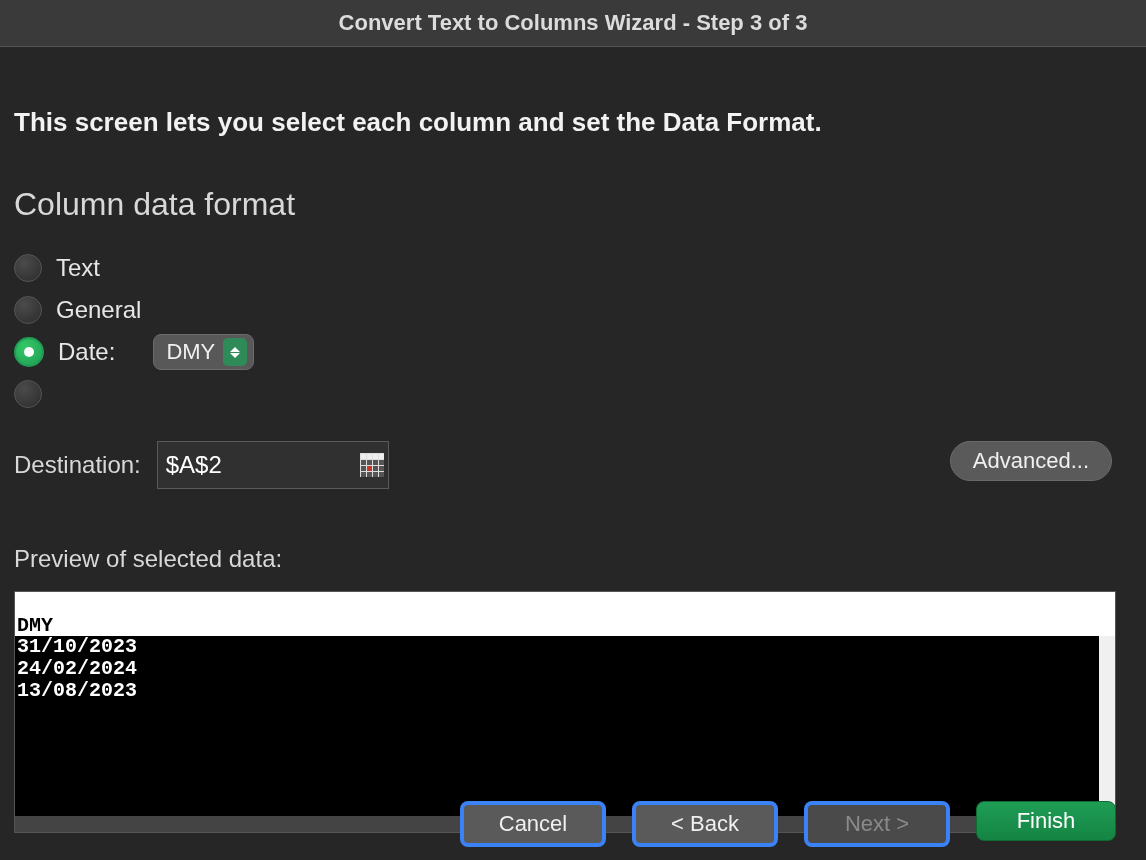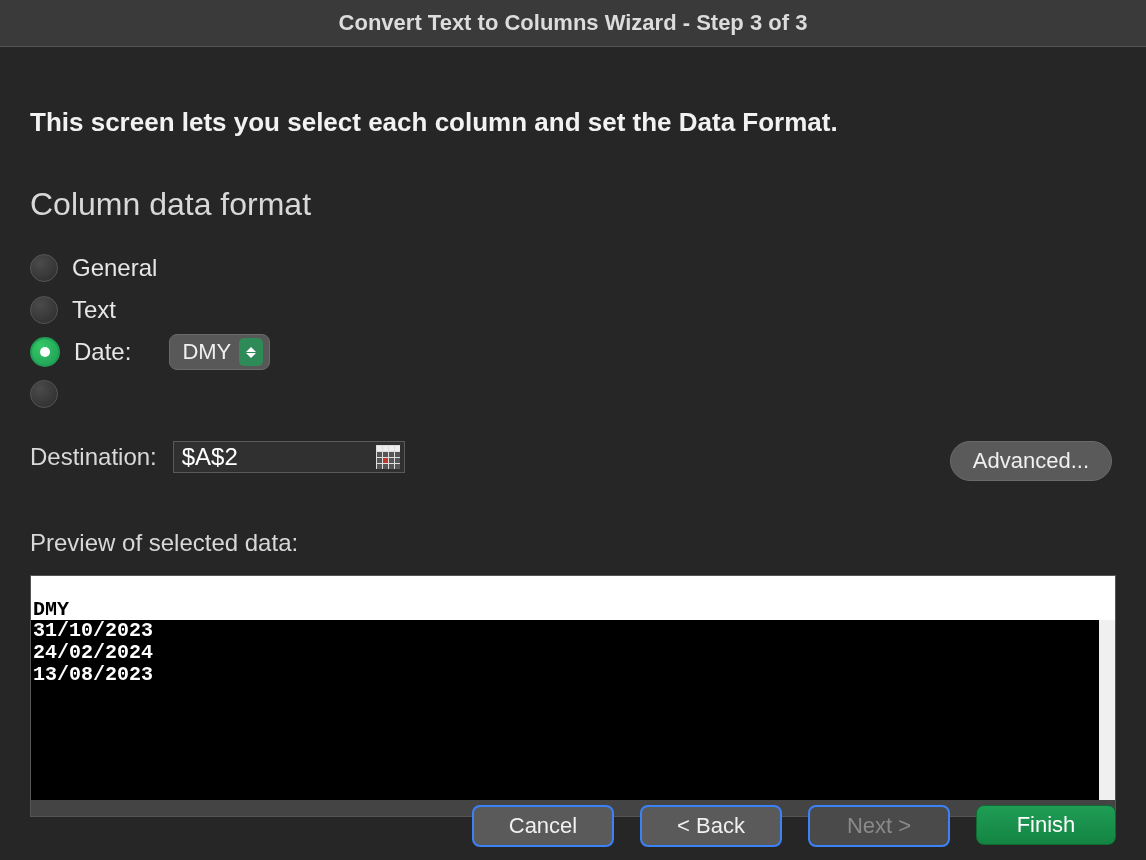--- a/index.html
+++ b/index.html
@@ -19,21 +19,21 @@
     display: flex;
     align-items: center;
     justify-content: center;
     font-size: 22px;
     font-weight: 600;
     color: #dcdcdc;
   }
   .body {
     background: #262626;
     height: 814px;
-    padding: 60px 30px 0 30px;
+    padding: 60px 30px 0 14px;
     box-sizing: border-box;
     position: relative;
   }
   .heading {
     font-size: 26px;
     font-weight: 700;
     color: #f2f2f2;
     margin-bottom: 48px;
   }
   .section-label {
@@ -111,21 +111,21 @@
     align-items: center;
     margin-top: 26px;
   }
   .dest-label {
     font-size: 24px;
     color: #d8d8d8;
     margin-right: 16px;
   }
   .dest-field {
     width: 232px;
-    height: 32px;
+    height: 48px;
     background: #303030;
     border: 1px solid #5a5a5a;
     display: flex;
     align-items: center;
     justify-content: space-between;
     padding: 0 4px 0 8px;
     box-sizing: border-box;
   }
   .dest-value {
     font-size: 24px;
@@ -219,21 +219,21 @@
   }
   .btn {
     min-width: 138px;
     height: 38px;
     border-radius: 8px;
     font-size: 22px;
     display: flex;
     align-items: center;
     justify-content: center;
     cursor: pointer;
-    border: 2px solid #3b82f6;
+    border: 4px solid #3b82f6;
     background: #5a5a5a;
     color: #f0f0f0;
   }
   .btn.disabled {
     background: #4a4a4a;
     color: #8a8a8a;
     cursor: default;
   }
   .btn.primary {
     background: linear-gradient(#1f9d55, #148443);
@@ -248,26 +248,26 @@
 
 <div class="body">
   <div class="heading">This screen lets you select each column and set the Data Format.</div>
 
   <div class="section-label">Column data format</div>
 
   <div class="radio-group">
 
     <div class="radio-row">
       <div class="radio"></div>
-      <div class="radio-label">General</div>
+      <div class="radio-label">Text</div>
     </div>
 
     <div class="radio-row">
       <div class="radio"></div>
-      <div class="radio-label">Text</div>
+      <div class="radio-label">General</div>
     </div>
 
     <div class="radio-row">
       <div class="radio selected"></div>
       <div class="radio-label">Date:</div>
       <div class="date-select">
         <span class="date-select-text">DMY</span>
         <span class="date-select-chev">
           <span class="chevron chev-up"></span>
           <span class="chevron chev-down"></span>

